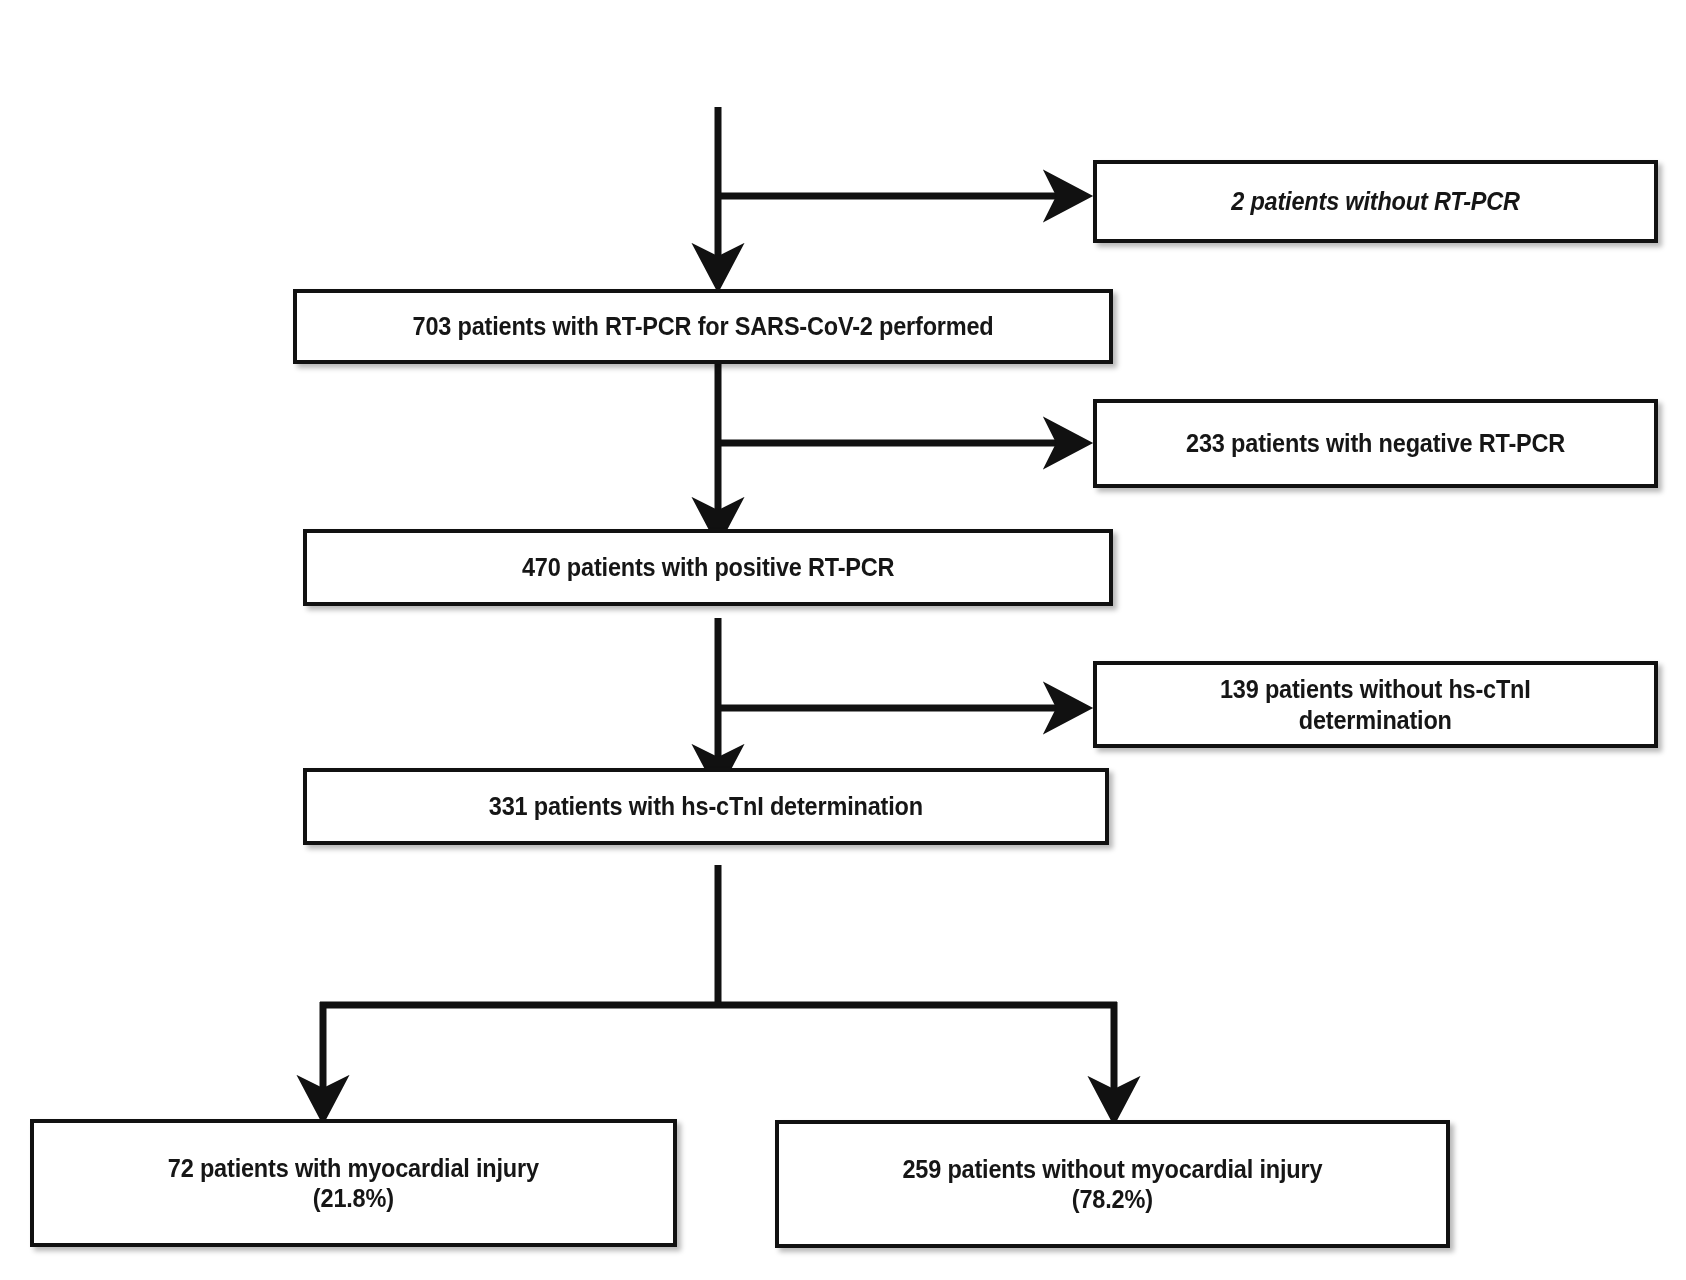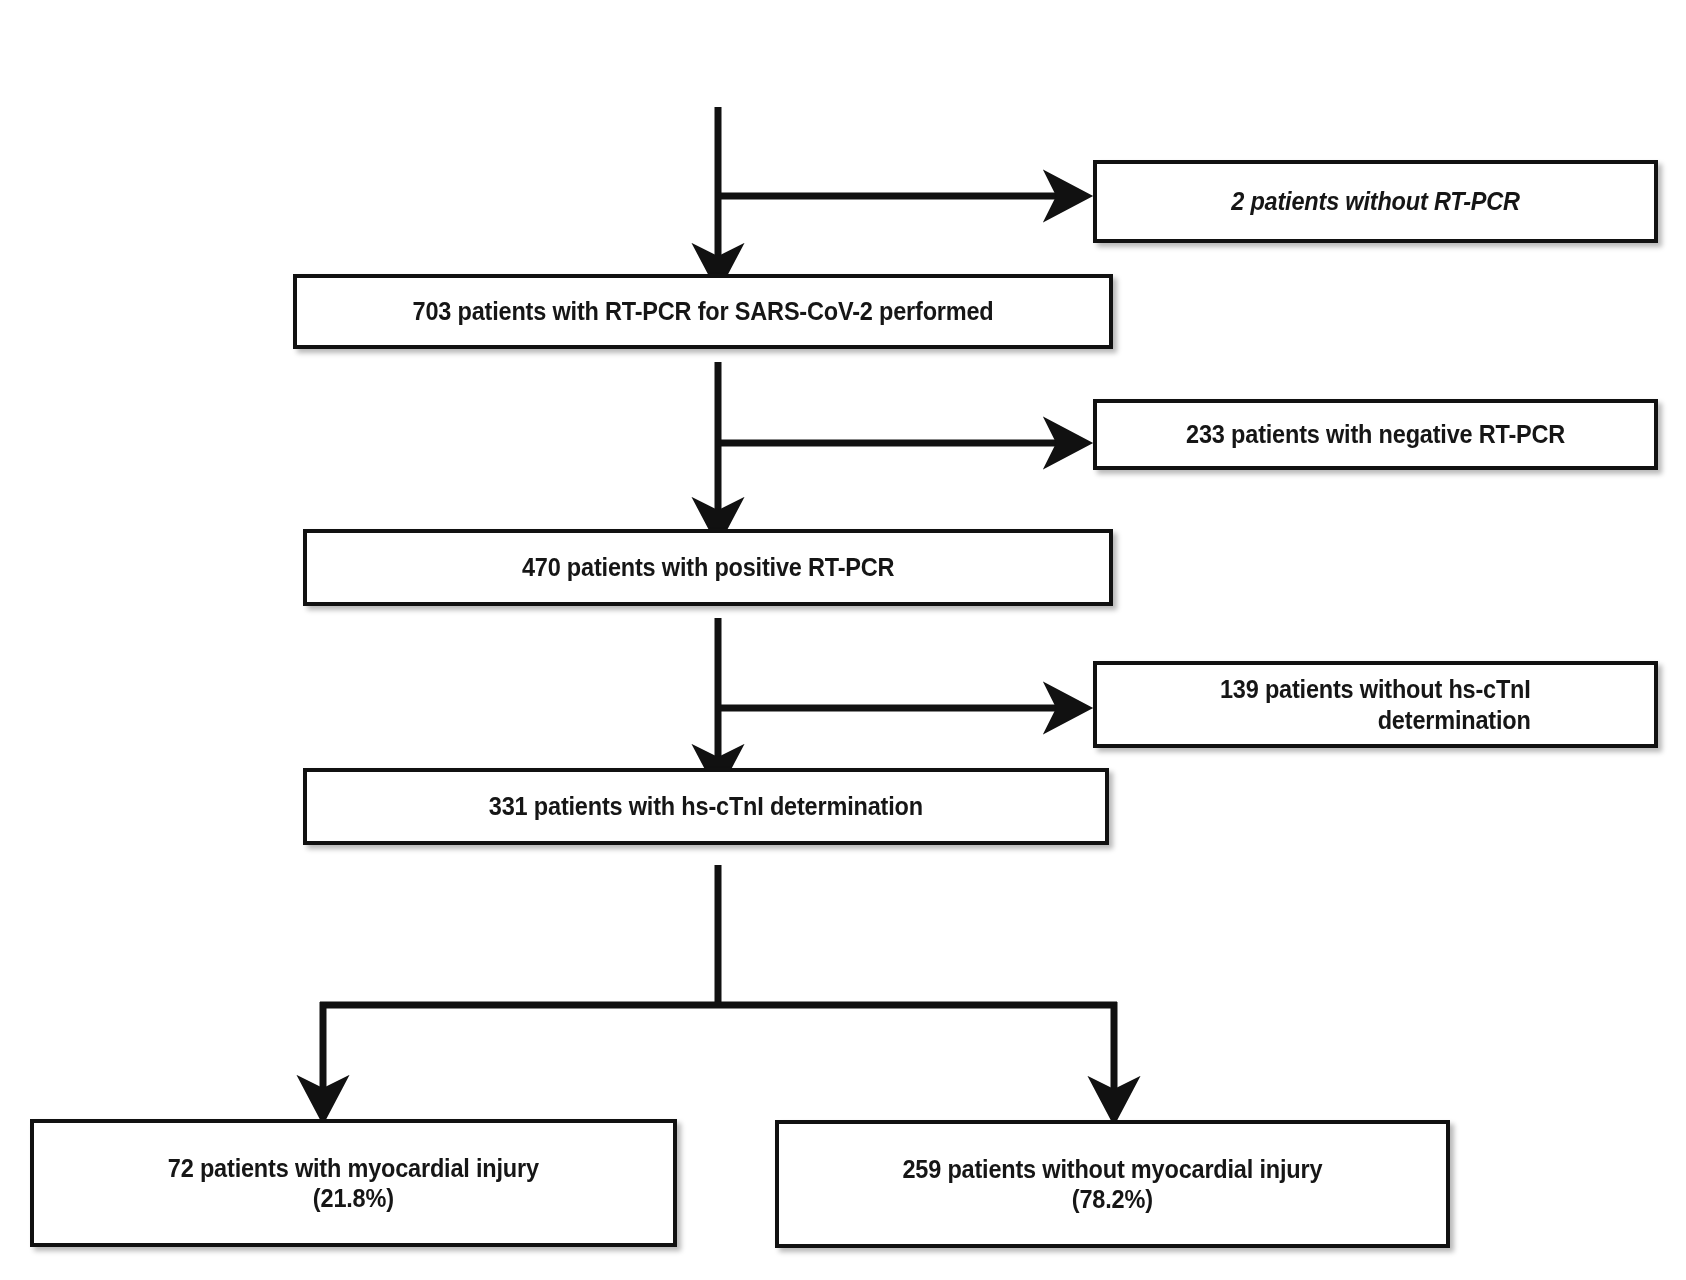--- a/index.html
+++ b/index.html
@@ -37,27 +37,27 @@
     color:#161616;
     letter-spacing:-0.2px;
     font-stretch:condensed;
     transform:scaleX(0.94);
     transform-origin:center center;
     padding:0 10px;
     white-space:pre-line;
   }
   
   #node-705   { left:293px;  top:30px;   width:820px; height:77px; }
-  #node-703   { left:293px;  top:274px;  width:820px; height:75px; }
+  #node-703   { left:293px;  top:289px;  width:820px; height:75px; }
   #node-470   { left:303px;  top:529px;  width:810px; height:77px; }
   #node-331   { left:303px;  top:768px;  width:806px; height:77px; }
   
   #node-2     { left:1093px; top:160px;  width:565px; height:83px;font-style:italic; }
-  #node-233   { left:1093px; top:399px;  width:565px; height:71px; }
-  #node-139   { left:1093px; top:661px;  width:565px; height:87px;text-align:right; }
+  #node-233   { left:1093px; top:399px;  width:565px; height:89px; }
+  #node-139   { left:1093px; top:661px;  width:565px; height:87px; }
   
   #node-72    { left:30px;   top:1119px; width:647px; height:128px; }
   #node-259   { left:775px;  top:1120px; width:675px; height:128px;justify-content:center; }
 </style>
 </head>
 <body>
 
 <div id="flow">
 
   <svg class="connectors" viewBox="0 0 1686 1280" xmlns="http://www.w3.org/2000/svg">

